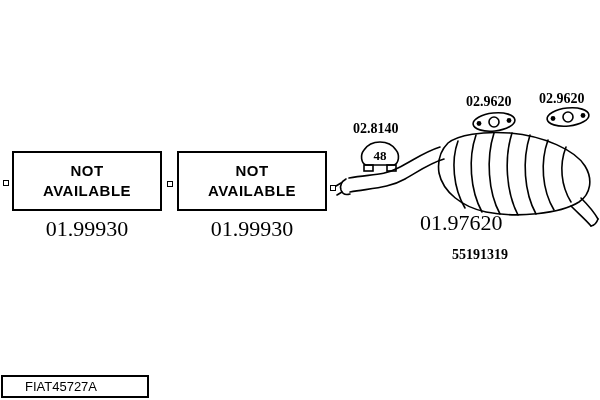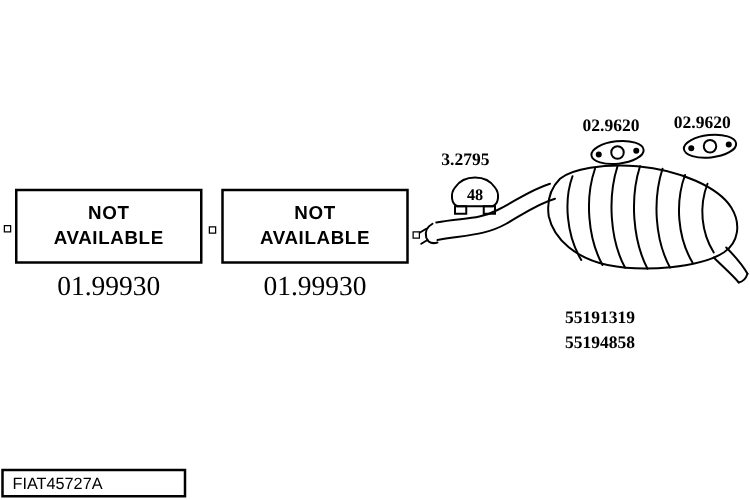--- a/index.html
+++ b/index.html
@@ -45,21 +45,21 @@
     border:1.5px solid #000; box-sizing:border-box; background:#fff;
   }
   .mark1 { left:3px;   top:180px; }
   .mark2 { left:167px; top:181px; }
   .mark3 { left:330px; top:185px; }
 
   
   .footer-box {
     position:absolute; left:1px; top:375px; width:148px; height:23px;
     border:2px solid #000; box-sizing:border-box;
-    display:flex; align-items:center; padding-left:7px;
+    display:flex; align-items:center; padding-left:22px;
     font-family:"Liberation Sans", sans-serif; font-size:13px;
   }
 
   .svg-abs { position:absolute; }
   .exhaust { left:330px; top:80px; }
   .clamp-icon-wrap  { left:357px; top:137px; }
   .gasket-icon1 { left:470px; top:110px; }
   .gasket-icon2 { left:544px; top:105px; }
 
   svg text {
@@ -80,21 +80,21 @@
     <span>AVAILABLE</span>
   </div>
   <div class="part-number num1">01.99930</div>
 
   <div class="na-box box2">
     <span>NOT</span>
     <span>AVAILABLE</span>
   </div>
   <div class="part-number num2">01.99930</div>
 
-  <div class="code-label clamp-code">3.2795</div>
+  <div class="code-label clamp-code">02.8140</div>
   <svg class="svg-abs clamp-icon-wrap" width="46" height="42" viewBox="0 0 46 42">
     <g stroke="#000" stroke-width="1.6" fill="none">
       <path d="M9,28 C4,26 3,18 7,13 C11,7 17,5 23,5 C29,5 35,7 39,13 C43,18 42,26 37,28 Z"></path>
       <rect x="7" y="28" width="9" height="6"></rect>
       <rect x="30" y="28" width="9" height="6"></rect>
     </g>
     <text x="23" y="23" text-anchor="middle" font-size="13">48</text>
   </svg>
 
   <div class="code-label gasket-code1">02.9620</div>
@@ -136,20 +136,20 @@
       <path d="M200,55 C 192,80 194,112 206,134"></path>
       <path d="M218,60 C 210,82 212,110 224,130"></path>
       <path d="M236,67 C 229,85 231,106 241,122"></path>
 
       <path d="M251,118 C 259,126 264,132 268,139"></path>
       <path d="M241,126 C 249,134 256,140 261,146"></path>
       <path d="M268,139 q-2,6 -7,7"></path>
     </g>
   </svg>
 
+  <div class="part-number num3">01.97620</div>
   <div class="code-label sub1">55191319</div>
-  <div class="code-label sub2">55194858</div>
 
   <div class="footer-box">
     <span>FIAT45727A</span>
   </div>
 
 </div>
 
 </body></html>

